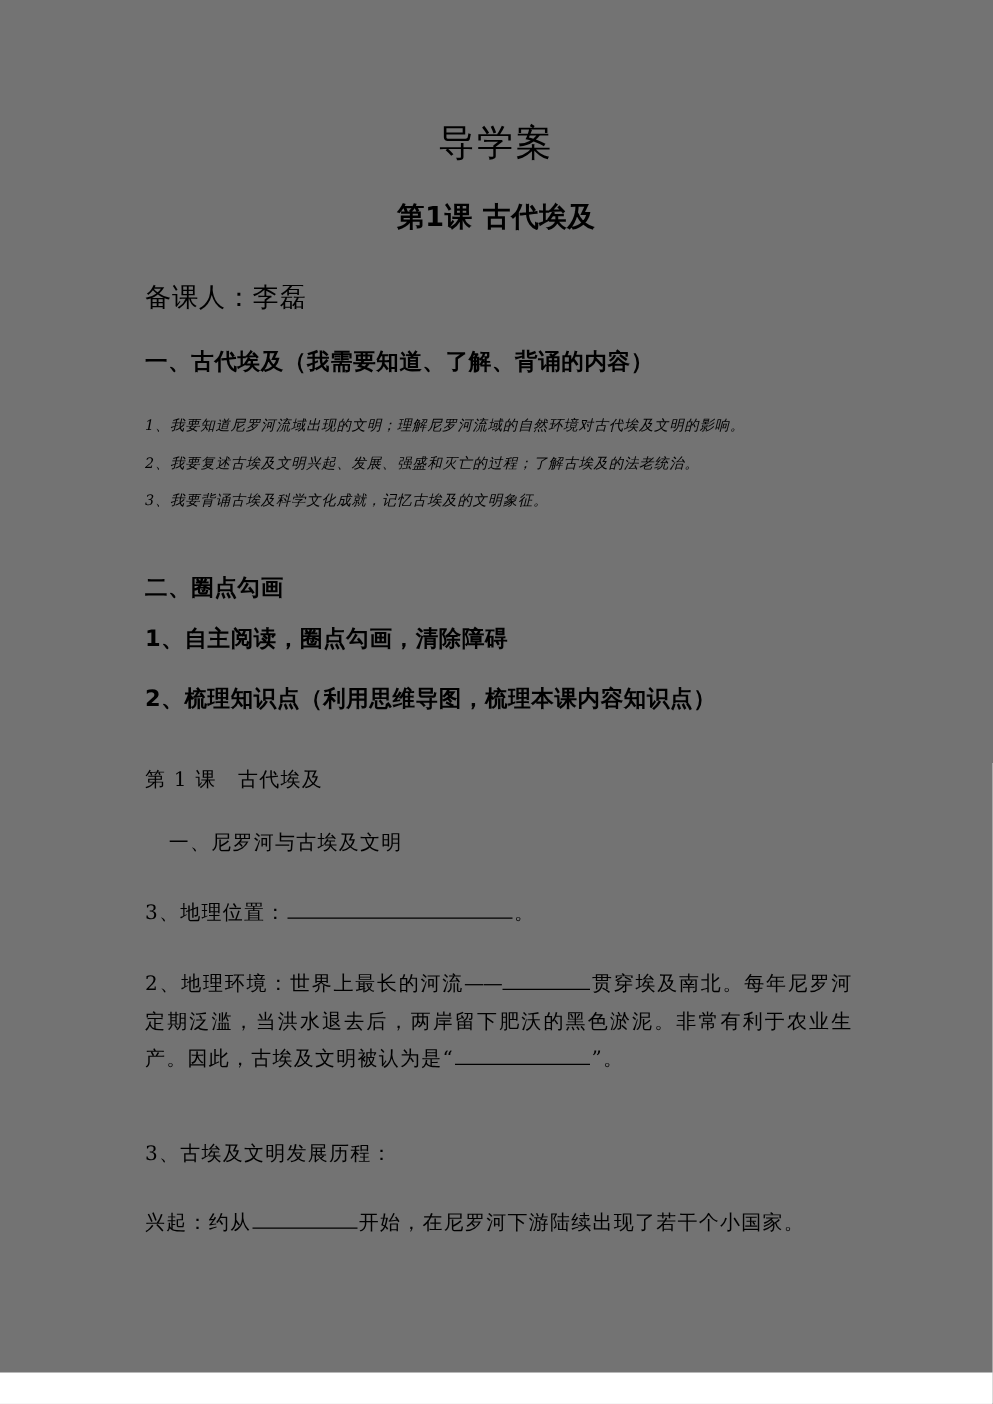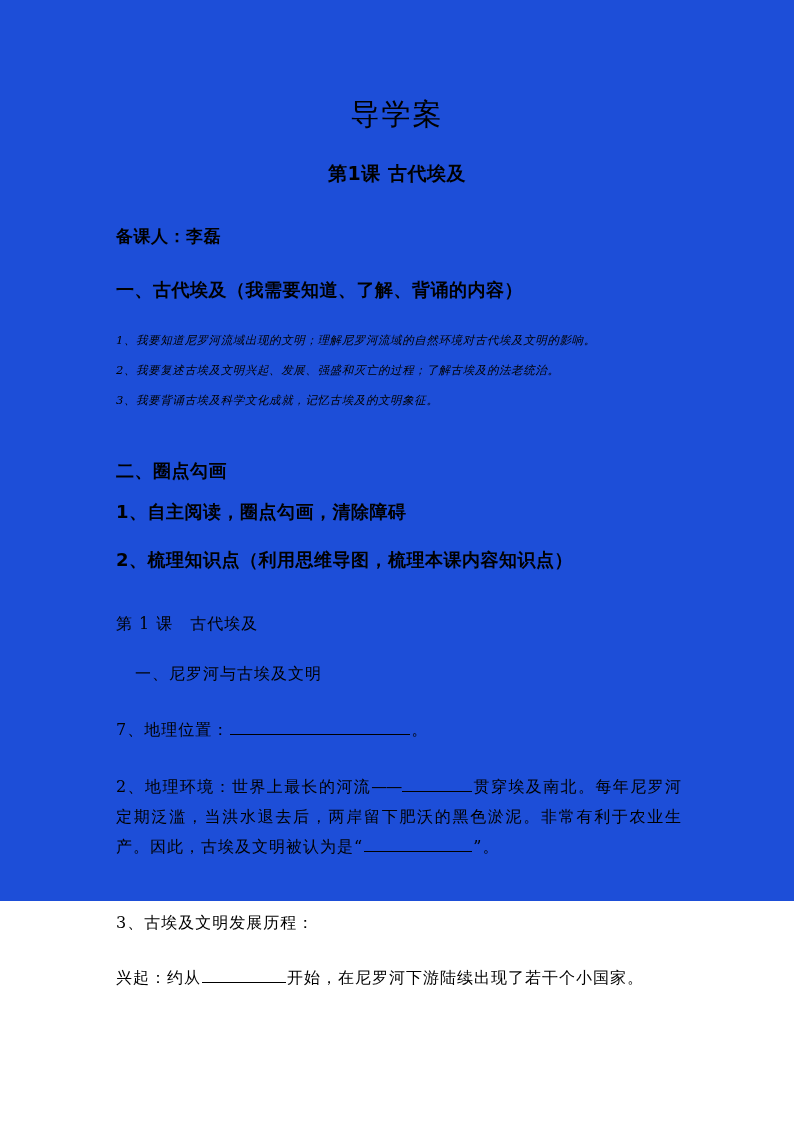--- a/index.html
+++ b/index.html
@@ -15,24 +15,24 @@
     font-family: "DejaVu Sans", "Liberation Sans", sans-serif;
     color: #000000;
     overflow: hidden;
   }
 
   .page {
     position: absolute;
     top: 0;
     left: 0;
     width: 794px;
-    height: 901px;
+    height: 1098px;
     box-sizing: border-box;
     padding: 0 116px 0 116px;
-    background: #1d4ed8;
+    background: #737373;
   }
 
   
   .doc-title {
     margin: 0;
     padding: 0;
     text-align: center;
     font-size: 29px;
     font-weight: 400;
     line-height: 1;
@@ -40,36 +40,36 @@
     position: absolute;
     left: 0;
     right: 0;
     top: 100px;
   }
 
   .doc-subtitle {
     margin: 0;
     padding: 0;
     text-align: center;
-    font-size: 19px;
+    font-size: 22px;
     font-weight: 700;
     line-height: 1;
     letter-spacing: 0.5px;
     position: absolute;
     left: 0;
     right: 0;
     top: 164px;
   }
 
   .byline {
     position: absolute;
     left: 116px;
     top: 226px;
-    font-size: 17px;
-    font-weight: 700;
+    font-size: 21px;
+    font-weight: 400;
     line-height: 1.2;
     letter-spacing: 0.5px;
   }
 
   
   .sec-head {
     position: absolute;
     left: 116px;
     font-size: 18px;
     font-weight: 700;
@@ -161,21 +161,21 @@
   <div class="sec-head h-preview">二、圈点勾画</div>
 
   <div class="sec-head h-step1">1、自主阅读，圈点勾画，清除障碍</div>
 
   <div class="sec-head h-step2">2、梳理知识点（利用思维导图，梳理本课内容知识点）</div>
 
   <div class="body-line b-lesson"><span>第 1 课</span><span class="gap">　</span><span>古代埃及</span></div>
 
   <div class="body-line b-part1">一、尼罗河与古埃及文明</div>
 
-  <div class="body-line b-q1"><span>7、地理位置：</span><span class="blank w-long"></span><span>。</span></div>
+  <div class="body-line b-q1"><span>3、地理位置：</span><span class="blank w-long"></span><span>。</span></div>
 
   <div class="body-line b-q2"><span>2、地理环境：世界上最长的河流</span><span class="dash">——</span><span class="blank w-mid"></span><span>贯穿埃及南北。每年尼罗河定期泛滥，当洪水退去后，两岸留下肥沃的黑色淤泥。非常有利于农业生产。因此，古埃及文明被认为是</span><span>“</span><span class="blank w-quote"></span><span>”</span><span>。</span></div>
 
   <div class="body-line b-q3">3、古埃及文明发展历程：</div>
 
   <div class="body-line b-rise"><span>兴起：约从</span><span class="blank w-short"></span><span>开始，在尼罗河下游陆续出现了若干个小国家。</span></div>
 
 </div>
 
 </body></html>

